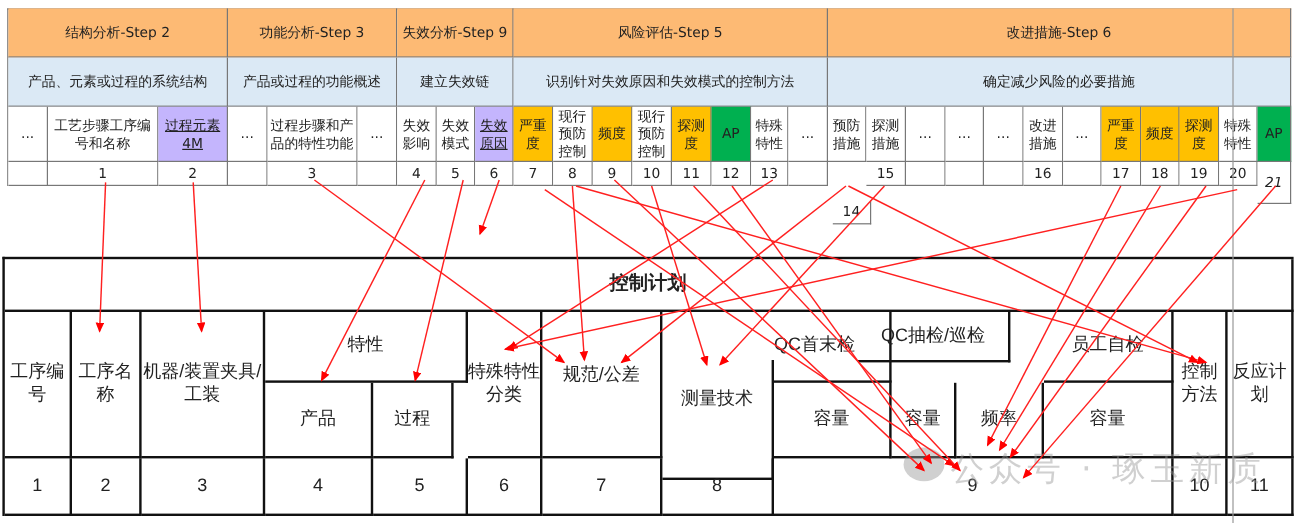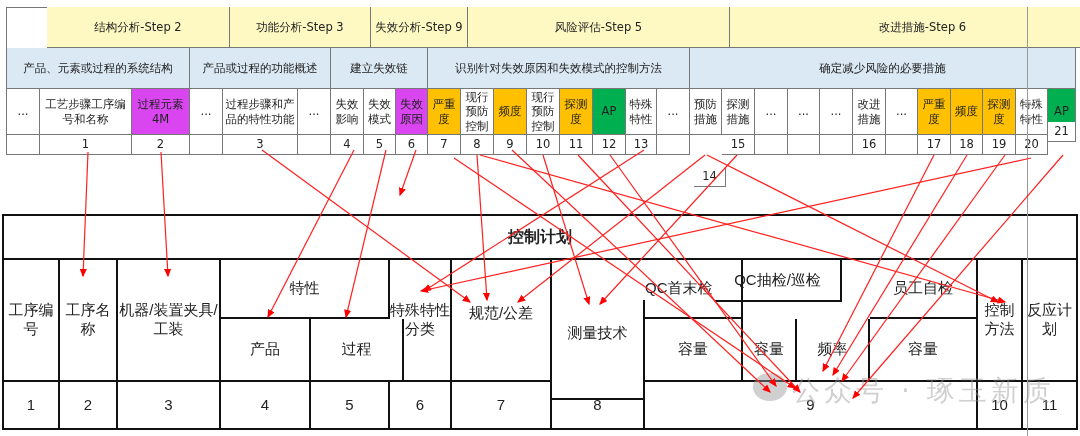--- a/index.html
+++ b/index.html
@@ -1,23 +1,23 @@
 <!DOCTYPE html>
 <html><head>
 <meta charset="utf-8">
 <style>
   html, body { margin: 0; padding: 0; background: #ffffff; }
   body { width: 1080px; height: 436px; position: relative; overflow: hidden;
          font-family: "DejaVu Sans", "Liberation Sans", sans-serif; color: #222; }
   .cell { position: absolute; box-sizing: border-box; display: flex; align-items: center;
           justify-content: center; text-align: center; line-height: 1.25; overflow: hidden; }
   .top .cell { font-size: 11.5px; border-right: 1px solid #777; border-bottom: 1px solid #777; }
-  .hdr { background: #fef9c3; margin-left: 40px; }
+  .hdr { background: #fdba74; }
   .hdr2 { background: #dbe9f5; }
-  .green { background: #d946ef; }
+  .green { background: #c4b5fd; text-decoration: underline; }
   .orange { background: #ffc000; }
   .dgreen { background: #00b050; }
   .white { background: #ffffff; }
   .top-frame { position: absolute; left: 6px; top: 7px; width: 1070px; height: 148px;
                border-left: 1px solid #777; border-top: 1px solid #777; box-sizing: border-box; }
   .bot .cell { font-size: 15px; font-family: "Liberation Sans", sans-serif;
                border-right: 2px solid #111; border-bottom: 2px solid #111; }
   .bot-frame { position: absolute; left: 2px; top: 214px; width: 1076px; height: 216px;
                border-left: 2px solid #111; border-top: 2px solid #111; box-sizing: border-box; }
   .title { font-weight: bold; font-size: 16px !important; }
@@ -97,34 +97,34 @@
   <div class="cell white" style="left:722px;top:135px;width:33px;height:20px;">15</div>
   <div class="cell white" style="left:755px;top:135px;width:33px;height:20px;"></div>
   <div class="cell white" style="left:788px;top:135px;width:32px;height:20px;"></div>
   <div class="cell white" style="left:820px;top:135px;width:33px;height:20px;"></div>
   <div class="cell white" style="left:853px;top:135px;width:33px;height:20px;">16</div>
   <div class="cell white" style="left:886px;top:135px;width:32px;height:20px;"></div>
   <div class="cell white" style="left:918px;top:135px;width:33px;height:20px;">17</div>
   <div class="cell white" style="left:951px;top:135px;width:32px;height:20px;">18</div>
   <div class="cell white" style="left:983px;top:135px;width:33px;height:20px;">19</div>
   <div class="cell white" style="left:1016px;top:135px;width:32px;height:20px;">20</div>
-  <div class="cell white" style="left:1048px;top:122px;width:28px;height:20px;">21</div>
+  <div class="cell white" style="left:1048px;top:135px;width:28px;height:35px;font-style:italic;">21</div>
 </div>
 
 <div class="bot">
   <div class="bot-frame"></div>
 
   <div class="cell title" style="left:4px;top:216px;width:1074px;height:44px;">控制计划</div>
 
   <div class="cell" style="left:4px;top:260px;width:56px;height:122px;">工序编号</div>
   <div class="cell" style="left:60px;top:260px;width:58px;height:122px;">工序名称</div>
   <div class="cell" style="left:118px;top:260px;width:103px;height:122px;">机器/装置夹具/工装</div>
   <div class="cell" style="left:221px;top:260px;width:169px;height:59px;text-align:center;">特性</div>
   <div class="cell" style="left:221px;top:319px;width:90px;height:63px;">产品</div>
-  <div class="cell" style="left:311px;top:319px;width:93px;height:63px;">过程</div>
+  <div class="cell" style="left:311px;top:319px;width:67px;height:63px;">过程</div>
   <div class="cell" style="left:390px;top:260px;width:62px;height:122px;">特殊特性分类</div>
   <div class="cell" style="left:452px;top:260px;width:100px;height:122px;align-items:flex-start;padding-top:44px;">规范/公差</div>
   <div class="cell" style="left:552px;top:260px;width:93px;height:100px;align-items:flex-start;padding-top:24px;margin-top:40px;">测量技术</div>
   <div class="cell" style="left:645px;top:260px;width:98px;height:59px;justify-content:flex-start;">QC首末检</div>
   <div class="cell" style="left:715px;top:260px;width:127px;height:42px;">QC抽检/巡检</div>
   <div class="cell" style="left:870px;top:260px;width:108px;height:59px;">员工自检</div>
   <div class="cell" style="left:645px;top:319px;width:98px;height:63px;">容量</div>
   <div class="cell" style="left:743px;top:319px;width:54px;height:63px;">容量</div>
   <div class="cell" style="left:797px;top:319px;width:73px;height:63px;">频率</div>
   <div class="cell" style="left:870px;top:319px;width:108px;height:63px;">容量</div>

